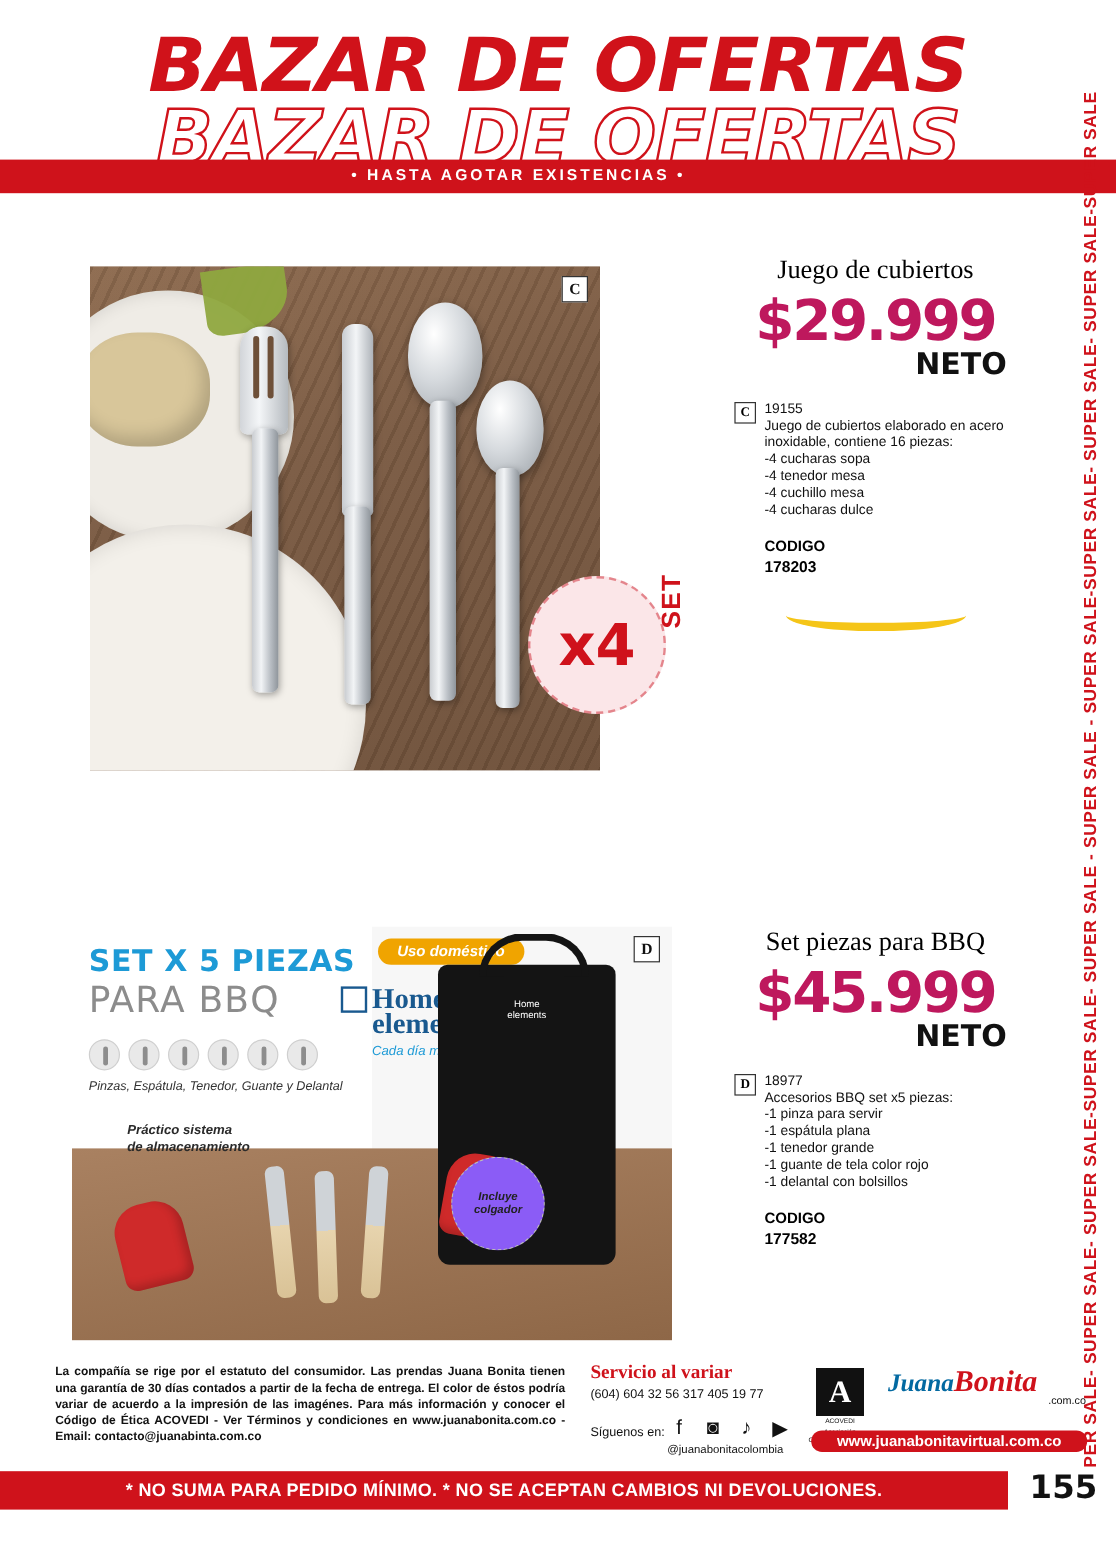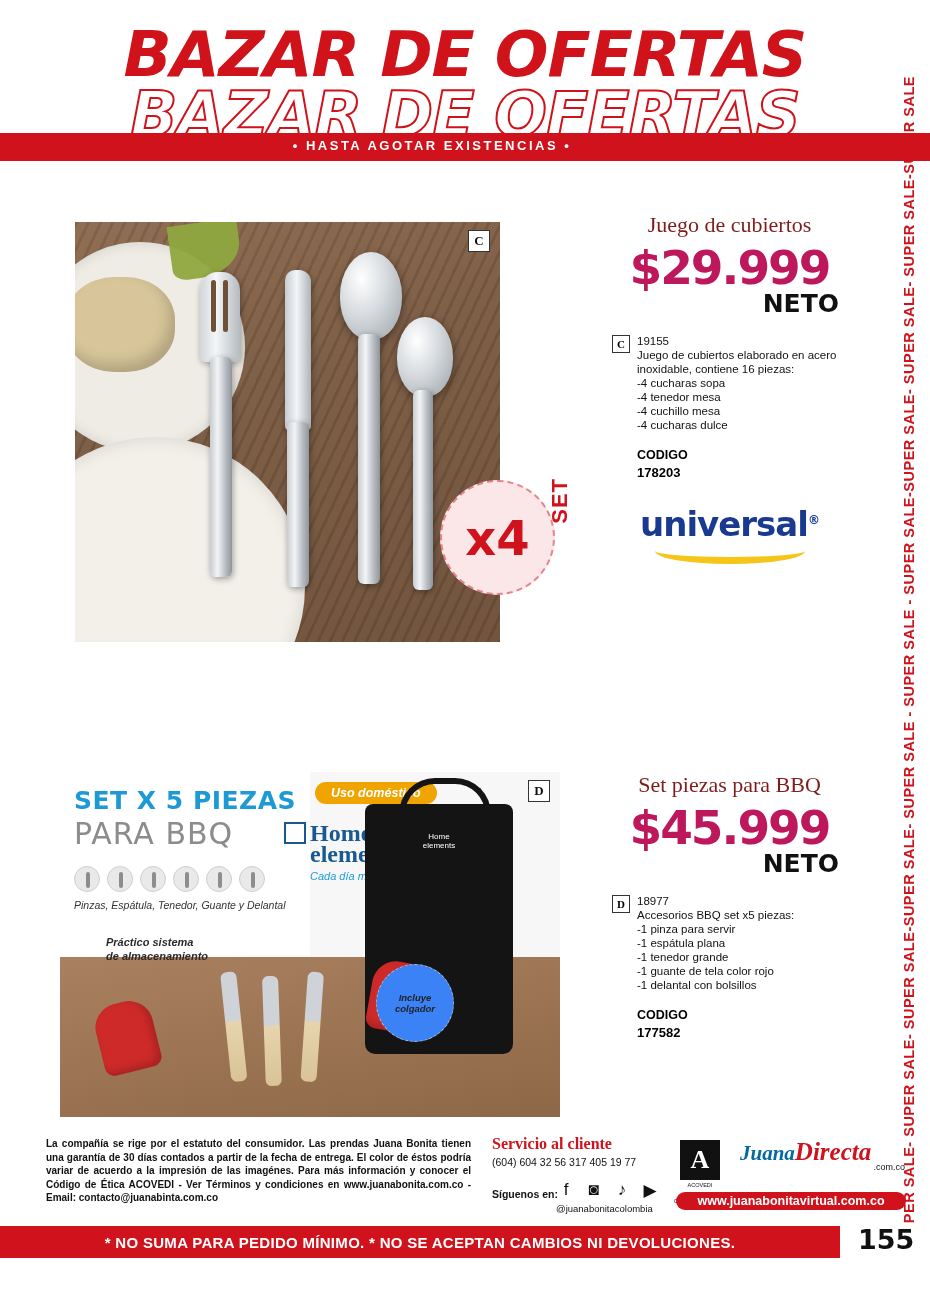--- a/index.html
+++ b/index.html
@@ -167,21 +167,21 @@
     position:absolute; right:-18px; top:-2px;
     color:#cf121b; font-weight:bold; font-size:22px;
     writing-mode: vertical-rl; transform: rotate(180deg);
     letter-spacing:1px;
   }
 
   
   .info1 { position:absolute; left:612px; top:212px; width:235px; }
   .info2 { position:absolute; left:612px; top:772px; width:235px; }
   .prod-name {
-    font-size:22px; color:#7f1d1d; font-weight:normal;
+    font-size:22px; color:#000000; font-weight:normal;
     font-family:"Liberation Serif", serif;
     text-align:center;
   }
   .price {
     font-size:47px; font-weight:bold; color:#be185d;
     font-family:"DejaVu Sans", sans-serif;
     letter-spacing:-2px;
     text-align:center;
     margin-top:2px;
   }
@@ -297,38 +297,38 @@
     border-radius:6px;
     transform-origin: top center;
   }
   .mitt {
     position:absolute; width:58px; height:70px;
     background:#cf2a2a; border-radius:24px 24px 10px 10px;
     box-shadow: inset -4px -4px 8px rgba(0,0,0,.2);
   }
   .incluye {
     position:absolute; left:316px; top:192px; width:78px; height:78px;
-    border-radius:50%; background:#3b82f6; border:1px dashed #bbb;
+    border-radius:50%; background:#8b5cf6; border:1px dashed #bbb;
     display:flex; align-items:center; justify-content:center;
     text-align:center; font-size:9.5px; font-style:italic; font-weight:bold; color:#222;
     line-height:11px;
   }
 
   
   .legal {
     position:absolute; left:46px; top:1137px; width:425px;
     font-size:10px; line-height:13.5px; color:#111; font-weight:bold;
     text-align:justify;
   }
   .servicio {
     position:absolute; left:492px; top:1135px; width:170px;
   }
   .servicio-title { color:#cf121b; font-size:16px; font-weight:bold; font-family:"Liberation Serif", serif; }
   .servicio-phone { font-size:10.5px; margin-top:3px; color:#111; }
-  .siguenos { position:absolute; left:492px; top:1188px; font-size:10.5px; font-weight:bold; color:#111; }
+  .siguenos { position:absolute; left:492px; top:1188px; font-size:10.5px; font-weight:normal; color:#111; }
   .social-icons { position:absolute; left:556px; top:1180px; display:flex; gap:8px; align-items:center; }
   .soc { width:20px; height:20px; color:#111; display:flex; align-items:center; justify-content:center; font-size:17px; }
   .social-handle { position:absolute; left:556px; top:1203px; font-size:9.5px; color:#111; }
 
   .acovedi {
     position:absolute; left:672px; top:1140px; width:56px; text-align:center;
   }
   .acovedi-box {
     width:40px; height:40px; background:#111; color:#fff; margin:0 auto;
     font-size:26px; font-weight:bold; display:flex; align-items:center; justify-content:center;
@@ -426,21 +426,20 @@
 -4 tenedor mesa
 -4 cuchillo mesa
 -4 cucharas dulce</div>
     </div>
   </div>
 
   <div class="codigo-lbl">CODIGO</div>
   <div class="codigo-val">178203</div>
 
   <div class="universal-logo">
-    <div class="univ-word"><span>universal</span><sup>®</sup></div>
     <div class="smile"></div>
   </div>
 </div>
 
 <div class="photo2">
   <div class="p2-left"></div>
   <div class="p2-right"></div>
   <div class="p2-wood"></div>
 
   <div class="setx5">SET X 5 PIEZAS</div>
@@ -503,40 +502,40 @@
     </div>
   </div>
 
   <div class="codigo-lbl">CODIGO</div>
   <div class="codigo-val">177582</div>
 </div>
 
 <div class="legal">La compañía se rige por el estatuto del consumidor. Las prendas Juana Bonita tienen una garantía de 30 días contados a partir de la fecha de entrega. El color de éstos podría variar de acuerdo a la impresión de las imagénes. Para más información y conocer el Código de Ética ACOVEDI - Ver Términos y condiciones en www.juanabonita.com.co - Email: contacto@juanabinta.com.co</div>
 
 <div class="servicio">
-  <div class="servicio-title">Servicio al cliente</div>
+  <div class="servicio-title">Servicio al variar</div>
   <div class="servicio-phone">(604) 604 32 56     317 405 19 77</div>
 </div>
 
 <div class="siguenos">Síguenos en:</div>
 <div class="social-icons">
   <div class="soc">f</div>
   <div class="soc">◙</div>
   <div class="soc">♪</div>
   <div class="soc">▶</div>
 </div>
 <div class="social-handle">@juanabonitacolombia</div>
 
 <div class="acovedi">
   <div class="acovedi-box">A</div>
   <div class="acovedi-txt">ACOVEDI</div>
   <div class="acovedi-txt">Asociación Colombiana de Venta Directa</div>
 </div>
 
 <div class="jb-logo">
-  <span class="jb-juana">Juana</span><span class="jb-bonita">Directa</span>
+  <span class="jb-juana">Juana</span><span class="jb-bonita">Bonita</span>
   <div class="jb-com">.com.co</div>
 </div>
 
 <div class="url-pill">www.juanabonitavirtual.com.co</div>
 
 <div class="bottom-band">* NO SUMA PARA PEDIDO MÍNIMO.     * NO SE ACEPTAN CAMBIOS NI DEVOLUCIONES.</div>
 <div class="page-no">155</div>
 
 </body></html>

